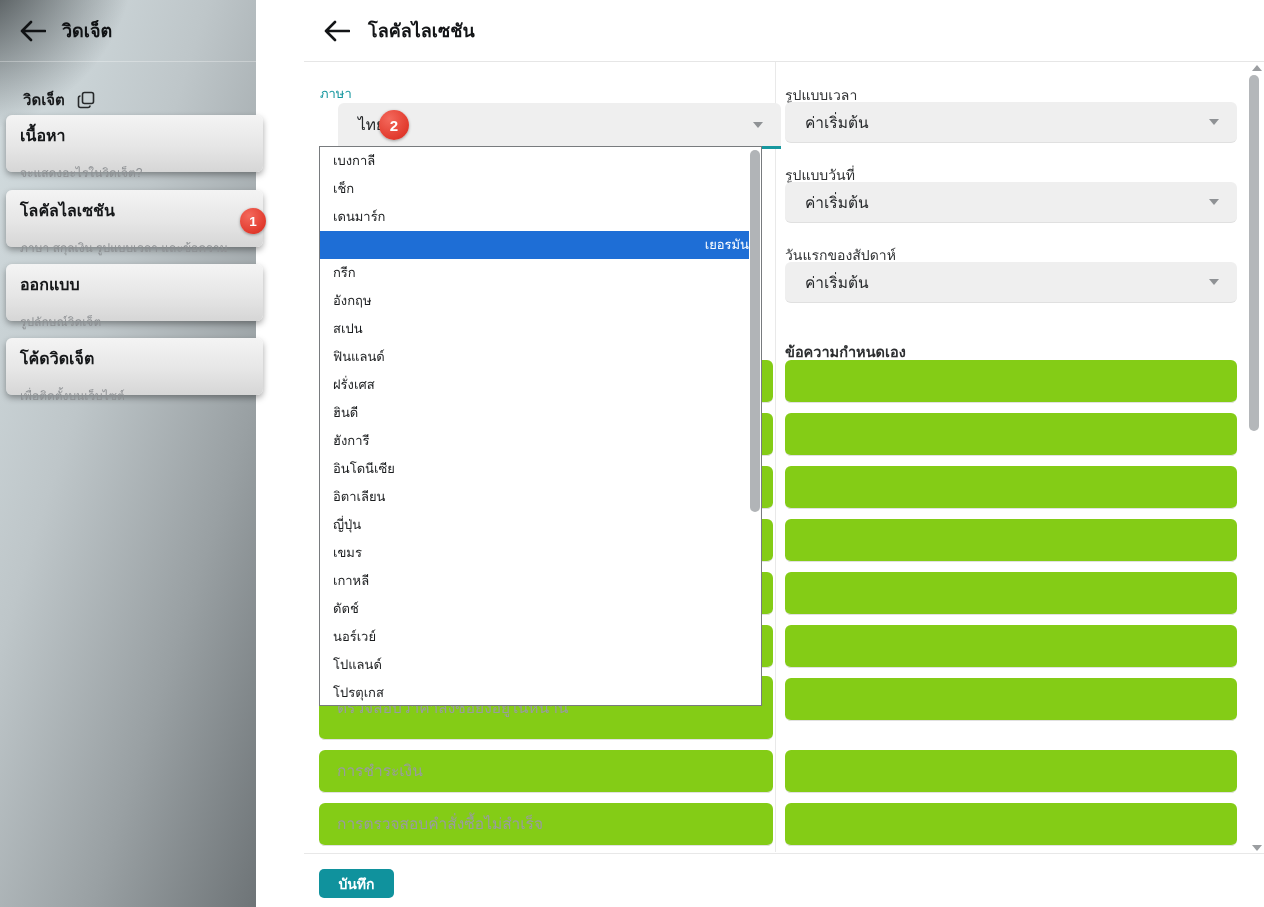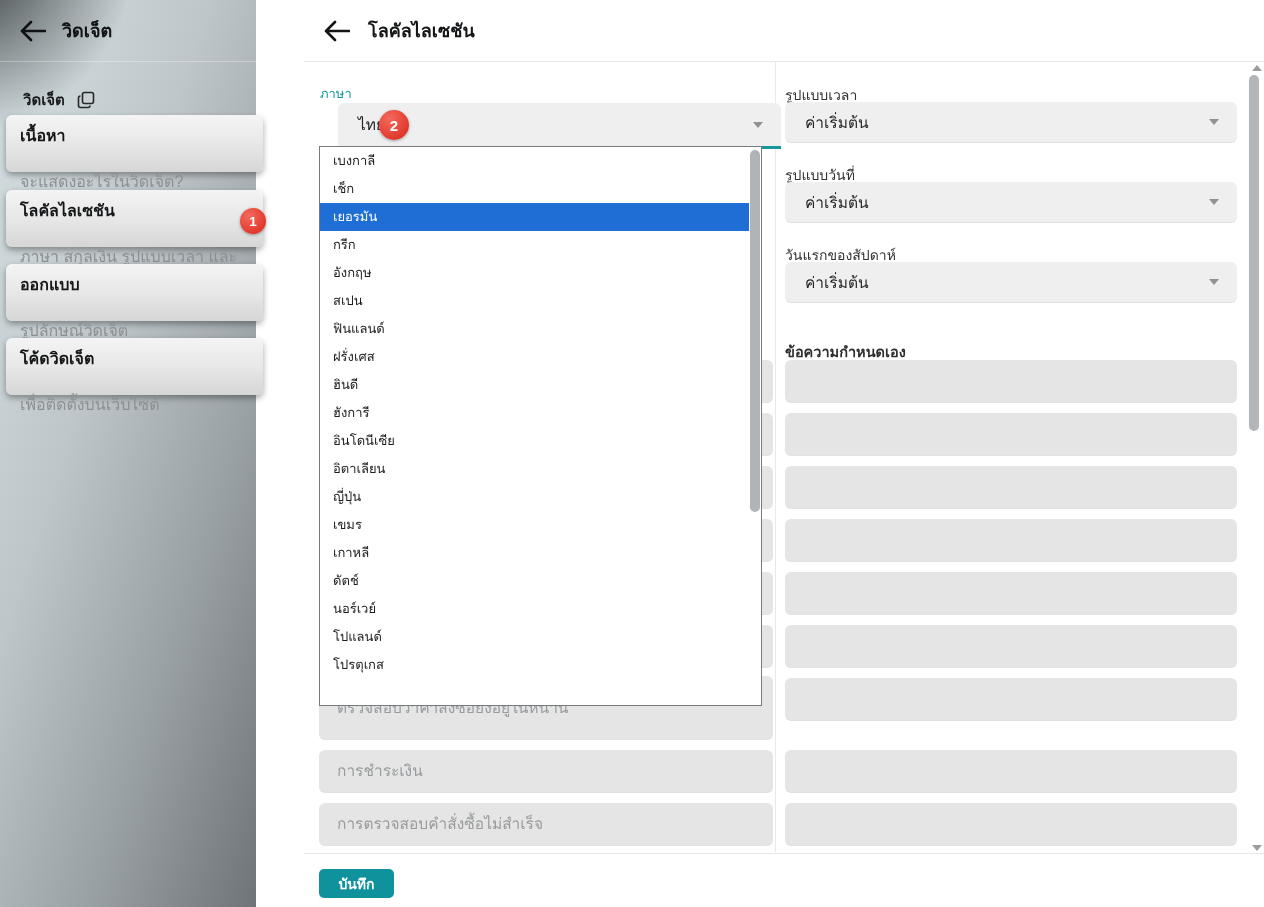--- a/index.html
+++ b/index.html
@@ -27,21 +27,21 @@
   .sb-section-label { font-size:15px; font-weight:bold; color:#17191b; }
   .copy-icon { margin-left:12px; width:18px; height:18px; position:relative; cursor:pointer; }
 
   .sb-card {
     position:absolute; left:6px; width:257px; height:57px;
     background:linear-gradient(180deg,#f4f4f4 0%,#e6e6e6 55%,#d6d6d6 100%);
     border-radius:6px; box-shadow:0 3px 6px rgba(0,0,0,0.35);
     padding:8px 14px 0 14px; cursor:pointer;
   }
   .sb-card .card-title { font-size:16px; font-weight:bold; color:#151719; }
-  .sb-card .card-sub { font-size:16px; color:#8d9093; margin-top:21px; }
+  .sb-card .card-sub { font-size:12px; color:#8d9093; margin-top:15px; }
 
   .badge {
     position:absolute; border-radius:50%;
     background:radial-gradient(circle at 35% 30%, #f4695c 0%, #e13a2d 70%, #cf3024 100%);
     color:#fff; font-weight:bold; display:flex; align-items:center; justify-content:center;
     box-shadow:0 1px 3px rgba(0,0,0,0.35);
   }
 
   
   .main-header {
@@ -68,29 +68,29 @@
 
   .lang-select { left:319px; top:103px; width:443px; height:46px;
     border-radius:6px 6px 0 0; border-bottom:3px solid #16979e;margin-left:19px; }
 
   
   .lang-list {
     position:absolute; left:319px; top:146px; width:443px; height:560px;
     background:#fff; border:1px solid #787b7e; z-index:5; overflow:hidden;
   }
   .lang-item { height:28px; line-height:28px; padding-left:13px; font-size:13px; color:#1b1d1f; cursor:pointer; }
-  .lang-item.selected { background:#1e6ed6; color:#fff; width:calc(100% - 12px); }
+  .lang-item.selected { background:#1e6ed6; color:#fff; width:calc(100% - 12px);text-align:right; }
   .list-scrollbar-thumb {
     position:absolute; right:1px; top:3px; width:10px; height:362px;
     background:#b1b4b7; border-radius:5px; z-index:6; cursor:pointer;
   }
 
   
   .msg-field {
-    position:absolute; background:#e5e5e5; border:none; border-bottom:1px solid #e1e1e1;
+    position:absolute; background:#84cc16; border:none; border-bottom:1px solid #e1e1e1;
     border-radius:6px; font-family:Liberation Serif, serif; font-size:15.5px; color:#26282a;
     padding-left:18px; outline:none;
   }
   .msg-field::placeholder { color:#999c9e; opacity:1; }
 
   
   .page-scroll-up, .page-scroll-down { position:absolute; left:1252px; width:0; height:0; cursor:pointer; }
   .page-scroll-up { top:65px; border-left:5px solid transparent; border-right:5px solid transparent; border-bottom:6px solid #9b9ea1; }
   .page-scroll-down { top:845px; border-left:5px solid transparent; border-right:5px solid transparent; border-top:6px solid #9b9ea1; }
   .page-scroll-thumb { position:absolute; left:1249px; top:75px; width:10px; height:356px; background:#b4b7ba; border-radius:5px; cursor:pointer; }
@@ -176,20 +176,21 @@
 
   <div class="select-box lang-select">
     <span class="sel-value">ไทย</span>
     <span class="chev"></span>
   </div>
   <div class="badge" style="left:379px; top:110px; width:30px; height:30px; font-size:15px; z-index:4;">2</div>
 
   <div class="lang-list">
     <div class="lang-item">เบงกาลี</div>
     <div class="lang-item">เช็ก</div>
+    <div class="lang-item">เดนมาร์ก</div>
     <div class="lang-item selected">เยอรมัน</div>
     <div class="lang-item">กรีก</div>
     <div class="lang-item">อังกฤษ</div>
     <div class="lang-item">สเปน</div>
     <div class="lang-item">ฟินแลนด์</div>
     <div class="lang-item">ฝรั่งเศส</div>
     <div class="lang-item">ฮินดี</div>
     <div class="lang-item">ฮังการี</div>
     <div class="lang-item">อินโดนีเซีย</div>
     <div class="lang-item">อิตาเลียน</div>

